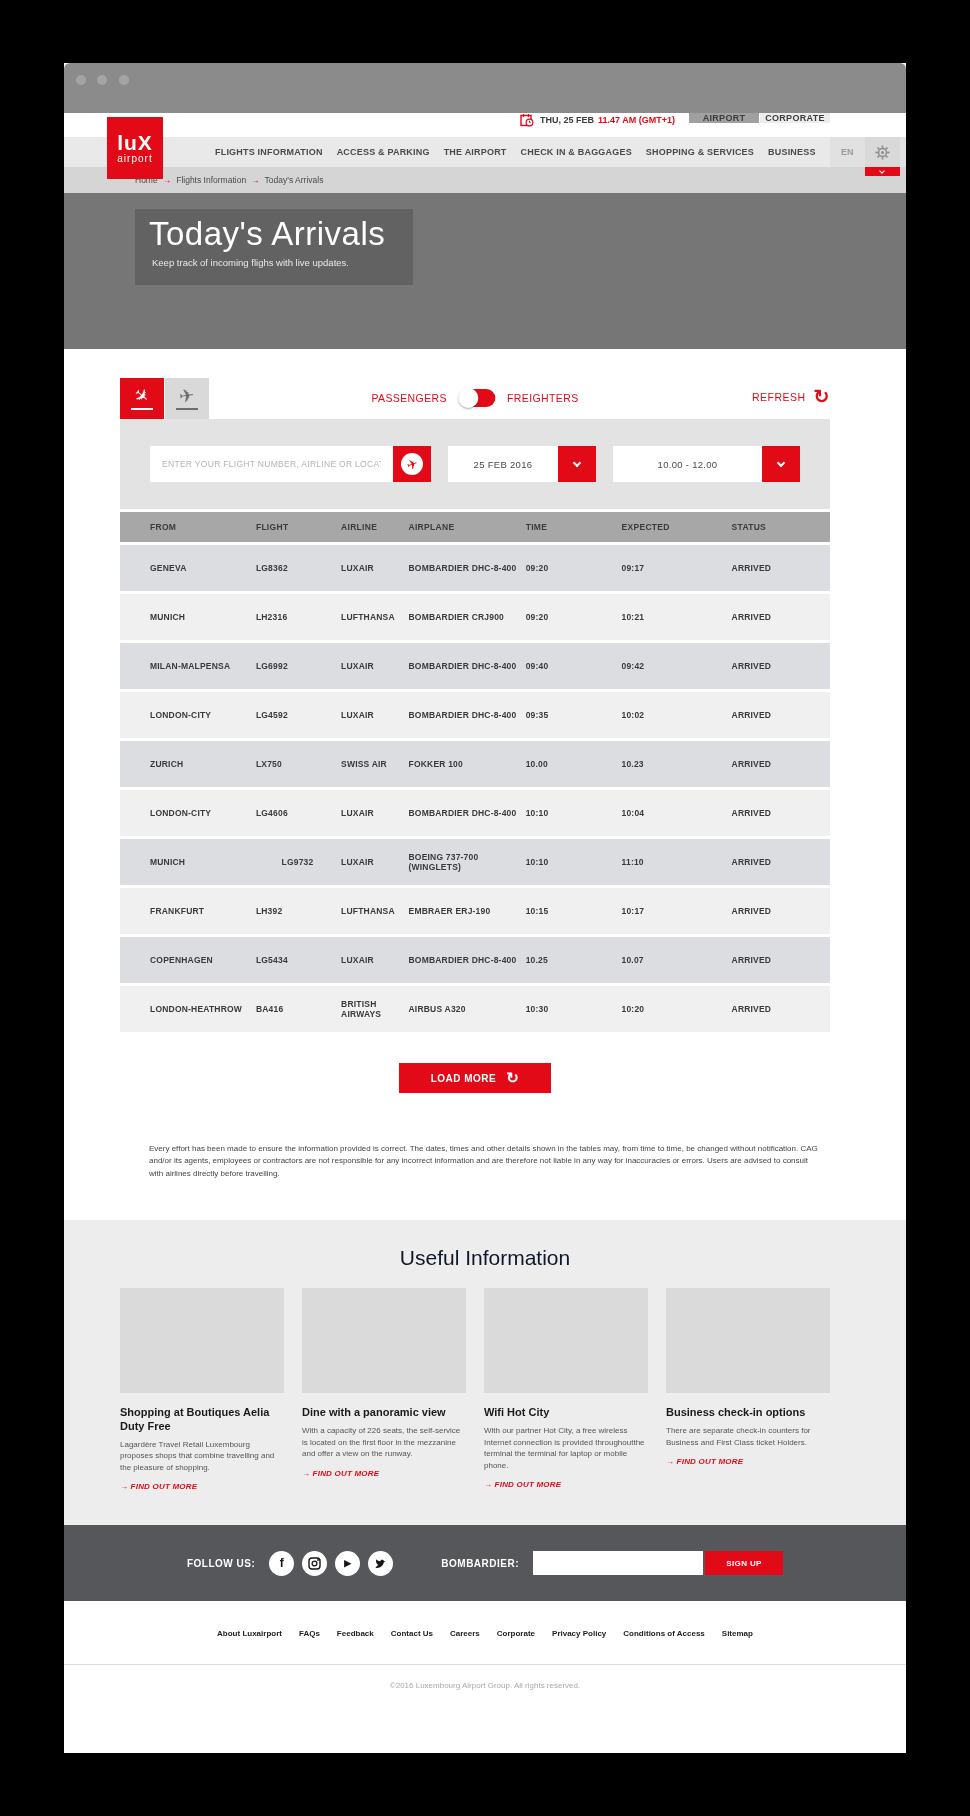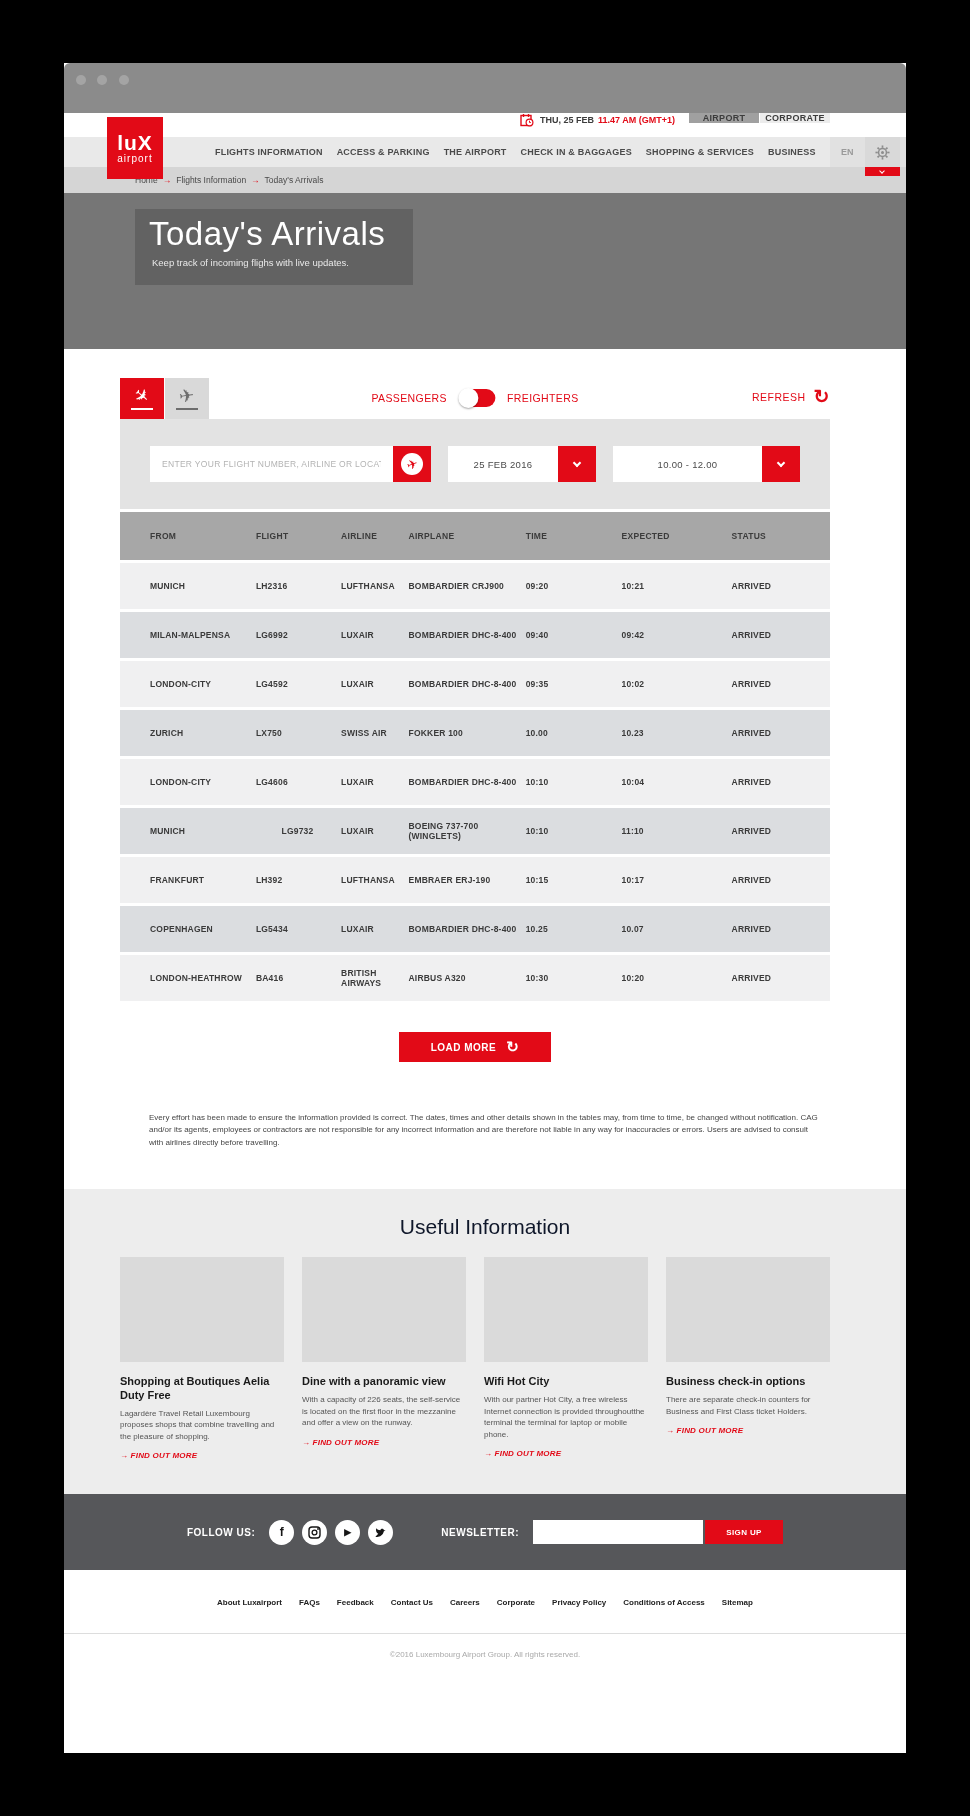--- a/index.html
+++ b/index.html
@@ -78,21 +78,21 @@
   .red-sq{width:38px;height:36px;background:#e20a17;display:flex;align-items:center;justify-content:center;cursor:pointer;}
   .plane-circle{width:22px;height:22px;border-radius:50%;background:#fff;display:flex;align-items:center;justify-content:center;}
   .plane-circle span{color:#e20a17;font-size:13px;transform:rotate(-20deg);}
   .select-group{display:flex;margin-left:17px;cursor:pointer;}
   .select-val{height:36px;background:#fff;display:flex;align-items:center;justify-content:center;
               font-size:9.5px;color:#4a4a4a;letter-spacing:.3px;}
   .select-val.date{width:110px;}
   .select-val.time{width:149px;}
   
   table.flights{width:100%;border-collapse:separate;border-spacing:0 3px;}
-  table.flights th{background:#a7a7a7;height:48px;font-size:8.5px;color:#3b3b3b;text-align:left;
+  table.flights th{background:#a7a7a7;height:30px;font-size:8.5px;color:#3b3b3b;text-align:left;
                    font-weight:bold;letter-spacing:.3px;}
   table.flights th:first-child{padding-left:30px;}
   table.flights td{height:46px;font-size:8.5px;font-weight:bold;color:#3a3a3a;letter-spacing:.2px;}
   table.flights td:first-child{padding-left:30px;}
   tr.odd td{background:#dbdde0;}
   tr.even td{background:#f0f0f1;}
   td.timecell{font-size:10.5px;font-weight:normal;color:#2e2e2e;}
   td.statuscell{color:#54a5c8;}
   
   .load-more-row{display:flex;justify-content:center;margin:28px 0 34px 0;}
@@ -265,20 +265,29 @@
             <th>FROM</th>
             <th>FLIGHT</th>
             <th>AIRLINE</th>
             <th>AIRPLANE</th>
             <th>TIME</th>
             <th>EXPECTED</th>
             <th>STATUS</th>
           </tr>
         </thead>
       <tbody>
+          <tr class="odd">
+            <td style="width: 19%;">GENEVA</td>
+            <td style="width: 12%;">LG8362</td>
+            <td style="width: 9.5%;">LUXAIR</td>
+            <td style="width: 16.5%;">BOMBARDIER DHC-8-400</td>
+            <td class="timecell" style="width: 13.5%;">09:20</td>
+            <td class="timecell" style="width: 15.5%;">09:17</td>
+            <td class="statuscell" style="width: 14%;">ARRIVED</td>
+          </tr>
           <tr class="even">
             <td style="width: 19%;">MUNICH</td>
             <td style="width: 12%;">LH2316</td>
             <td style="width: 9.5%;">LUFTHANSA</td>
             <td style="width: 16.5%;">BOMBARDIER CRJ900</td>
             <td class="timecell" style="width: 13.5%;">09:20</td>
             <td class="timecell" style="width: 15.5%;">10:21</td>
             <td class="statuscell" style="width: 14%;">ARRIVED</td>
           </tr>
           <tr class="odd">
@@ -413,21 +422,21 @@
       </span>
       <span class="soc">
         <span style="font-size:9px">▶</span>
       </span>
       <span class="soc">
         <svg width="13" height="13" viewBox="0 0 14 14">
           <path d="M1.5 11.5 C4.5 12.5 9.5 11 10.5 6 L12.5 4.2 L10.7 4.5 C10 2.6 7.6 2.6 6.8 4.5 C5 4.5 3.4 3.6 2.4 2.4 C1.6 5 2.6 7.4 4.6 8.4 C3.6 9.6 2.5 10.6 1.5 11.5 Z" fill="#161616"></path>
         </svg>
       </span>
     </div>
-    <span class="fd-label">NEWSLETTER:</span>
+    <span class="fd-label">BOMBARDIER:</span>
     <input class="nl-input" type="text" style="">
     <div class="signup">SIGN UP</div>
   </div>
 
   <div class="footer-links">
       <span class="flink">About Luxairport</span>
       <span class="flink">FAQs</span>
       <span class="flink">Feedback</span>
       <span class="flink">Contact Us</span>
       <span class="flink">Careers</span>

